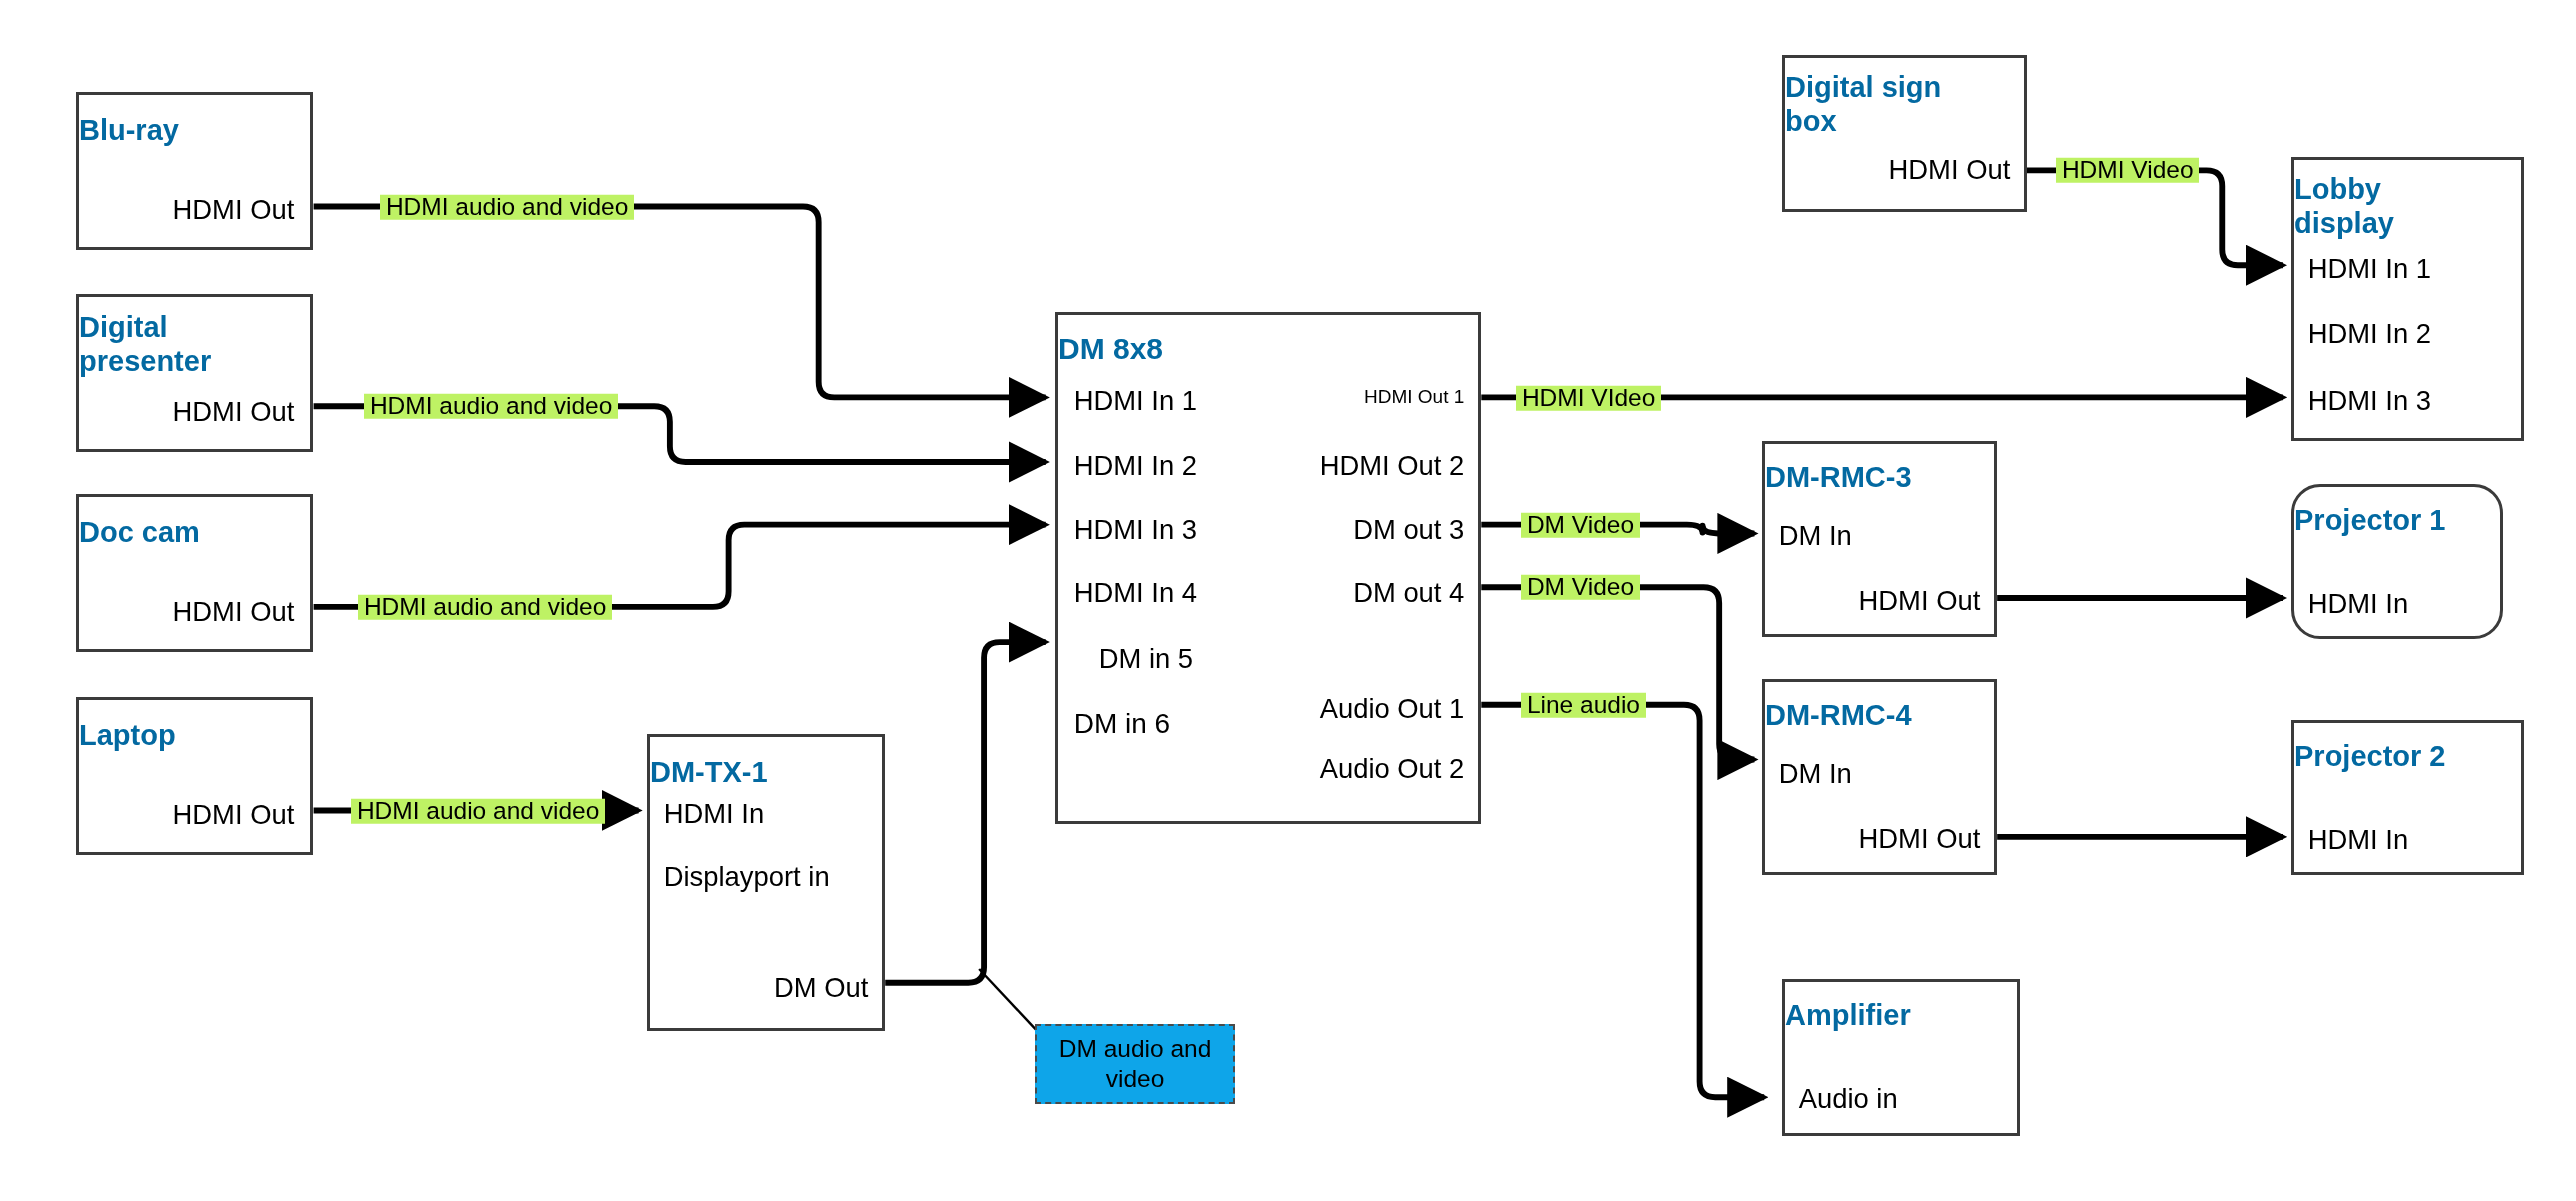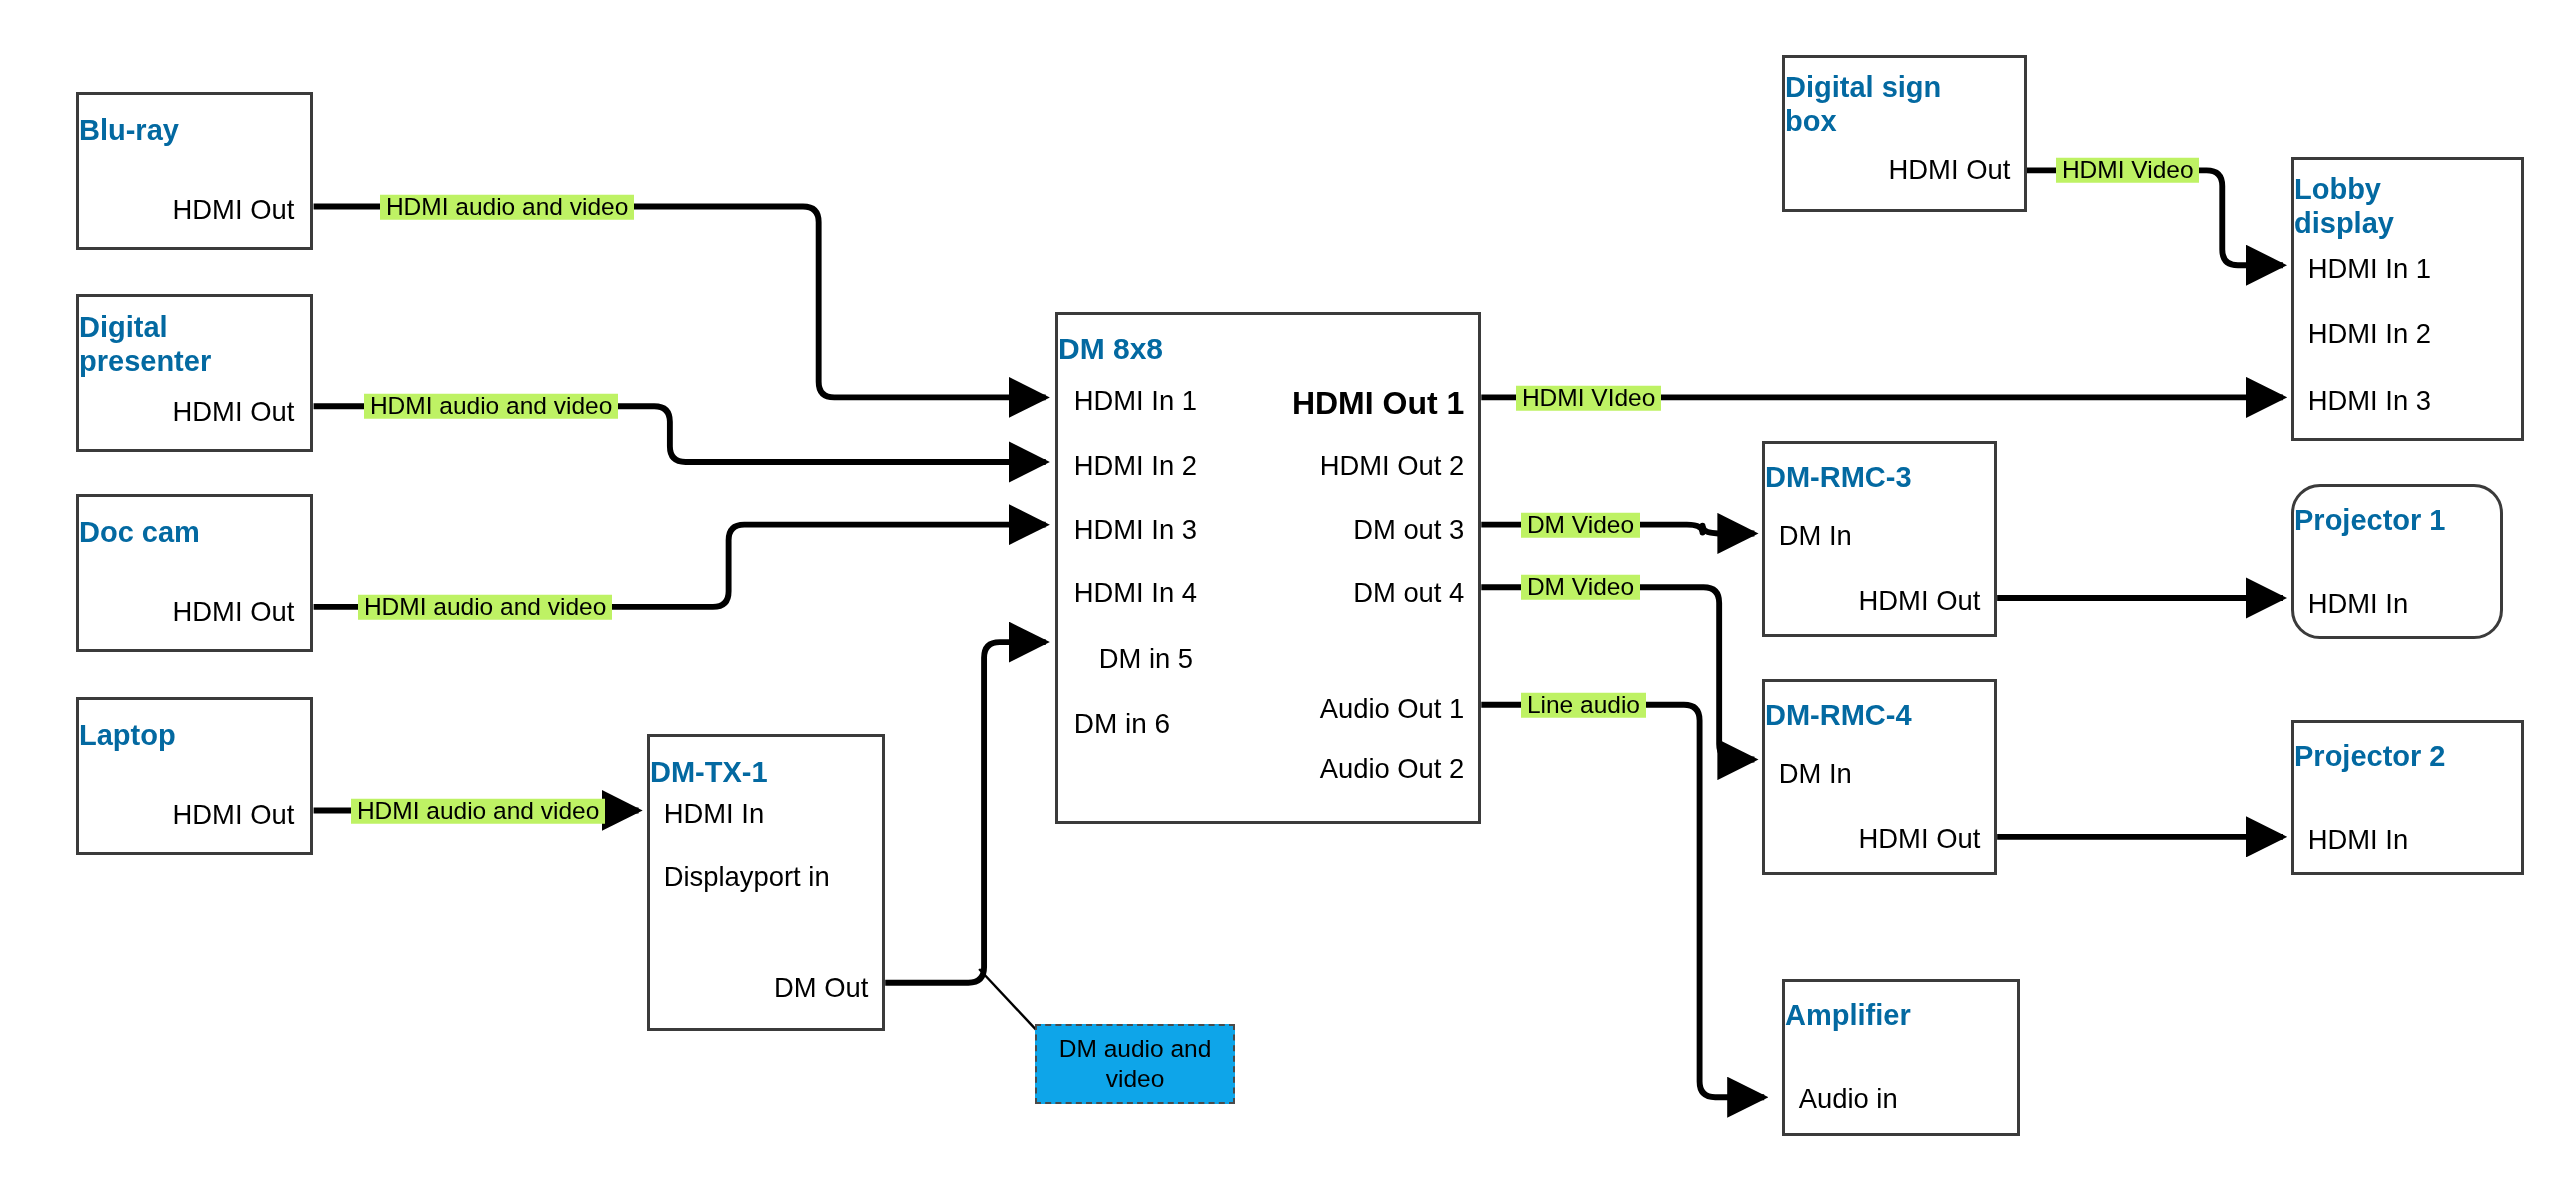--- a/index.html
+++ b/index.html
@@ -161,21 +161,21 @@
   <div class="node" style="left:1055px; top:312px; width:426px; height:512px;">
     <div class="node-title" style="top:15.7px; font-size:30px;">DM 8x8</div>
 
     <div class="port left" style="left:15.7px; top:72px; font-size:27.4px;">HDMI In 1</div>
     <div class="port left" style="left:15.7px; top:137px; font-size:27.4px;">HDMI In 2</div>
     <div class="port left" style="left:15.7px; top:201px; font-size:27.4px;">HDMI In 3</div>
     <div class="port left" style="left:15.7px; top:264px; font-size:27.4px;">HDMI In 4</div>
     <div class="port left" style="left:15.7px; top:330px; font-size:27.4px;margin-left:25px;">DM in 5</div>
     <div class="port left" style="left:15.7px; top:395px; font-size:28px;">DM in 6</div>
 
-    <div class="port right" style="right:13.7px; top:72px; font-size:32px;font-weight:bold;">HDMI Out 1</div>
+    <div class="port right" style="right:13.7px; top:72px; font-size:19px;">HDMI Out 1</div>
     <div class="port right" style="right:13.7px; top:137px; font-size:27.4px;">HDMI Out 2</div>
     <div class="port right" style="right:13.7px; top:201px; font-size:27.4px;">DM out 3</div>
     <div class="port right" style="right:13.7px; top:264px; font-size:27.4px;">DM out 4</div>
     <div class="port right" style="right:13.7px; top:380px; font-size:27.4px;">Audio Out 1</div>
     <div class="port right" style="right:13.7px; top:440px; font-size:27.4px;">Audio Out 2</div>
   </div>
 
   <div class="node" style="left:1782px; top:55px; width:245px; height:157px;">
     <div class="node-title" style="top:11.7px; font-size:29px; white-space:pre-line;">Digital sign
 box</div>

